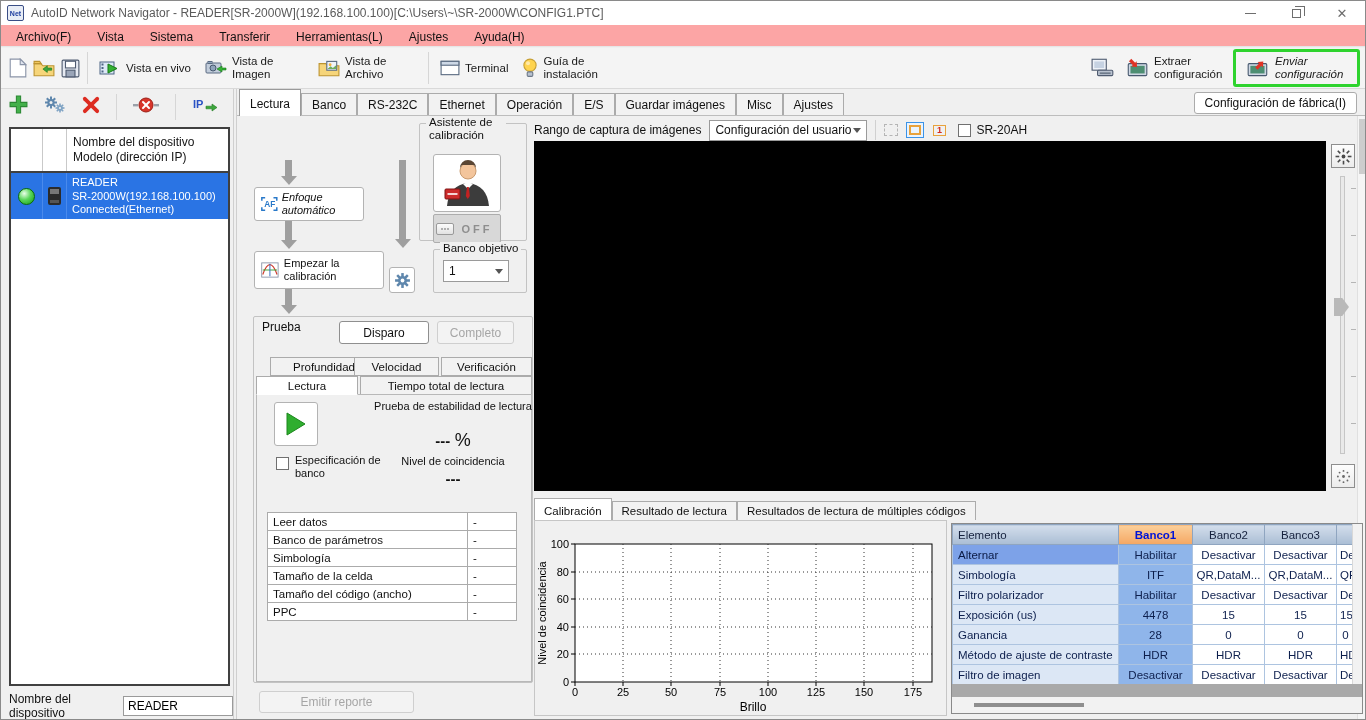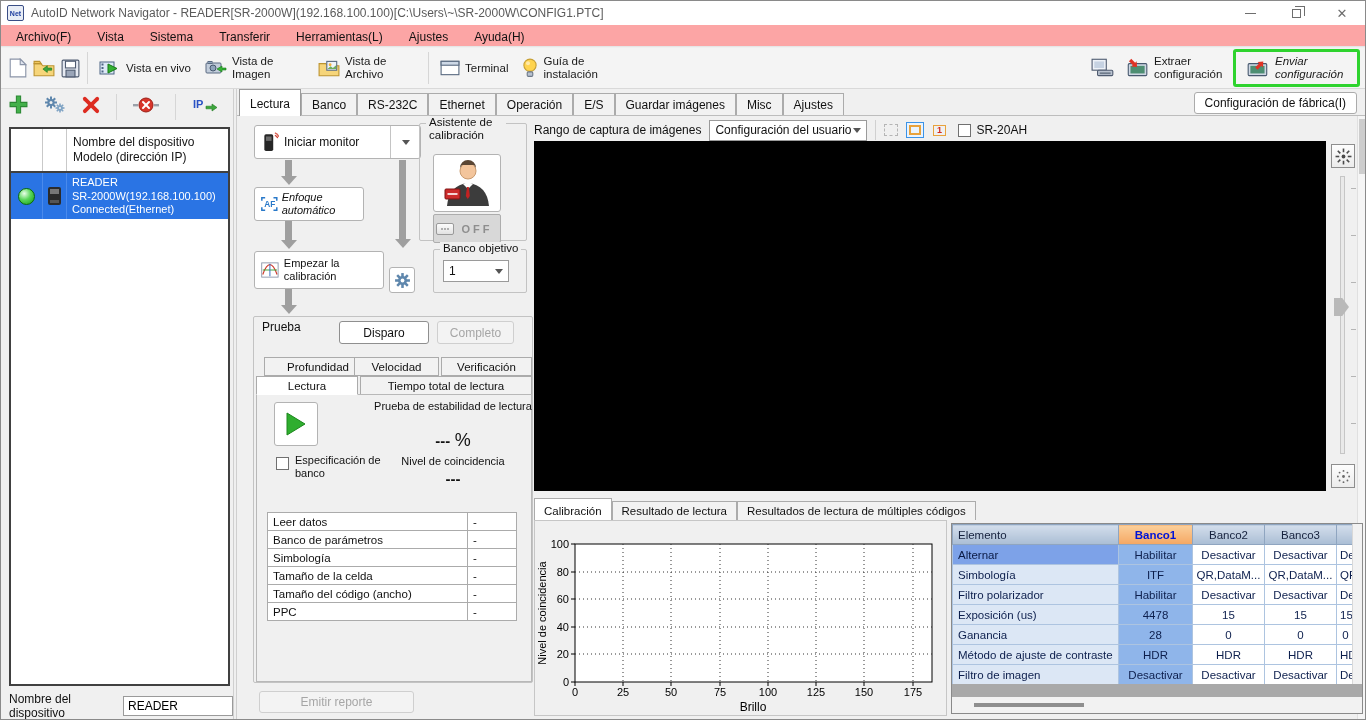--- a/index.html
+++ b/index.html
@@ -342,34 +342,20 @@
       <span class="tab">Operación</span>
       <span class="tab">E/S</span>
       <span class="tab">Guardar imágenes</span>
       <span class="tab">Misc</span>
       <span class="tab">Ajustes</span>
     </div>
     <button class="factory-btn">Configuración de fábrica(I)</button>
 
     <div class="content">
 
-      <div class="btn" style="left:17px;top:9px;width:167px;height:34px;">
-        <svg width="16" height="20" viewBox="0 0 14 18" style="margin:0 5px 0 8px;">
-            <rect x="1" y="2" width="8" height="15" rx="1.5" fill="#262626"></rect>
-            <rect x="2.5" y="4" width="5" height="4" fill="#6a6a6a"></rect>
-            <g stroke="#d03a2a" stroke-width="1.2" fill="none">
-              <path d="M10.5 3 a3.5 3.5 0 0 1 2.5 2.5"></path>
-              <path d="M10.5 0.8 a5.8 5.8 0 0 1 3.5 3.5" opacity="0.8"></path>
-            </g>
-          </svg>
-        <span>Iniciar monitor</span>
-        <span class="split-arrow" style="margin-left:auto;">
-            <span class="caret"></span>
-          </span>
-      </div>
 
       <div class="varrow" style="left:48px;top:44px;height:16px;"></div>
       <div class="varrow" style="left:162px;top:44px;height:79px;"></div>
 
       <div class="btn" style="left:17px;top:71px;width:110px;height:34px;">
         <svg width="20" height="18" viewBox="0 0 20 18" style="margin:0 4px 0 6px;">
             <g stroke="#2979c9" stroke-width="1.8" fill="none">
               <path d="M1 5V1.5H5"></path>
               <path d="M15 1.5H19V5"></path>
               <path d="M19 13v3.5H15"></path>
@@ -440,21 +426,21 @@
 
       <div class="groupbox" style="left:4px;top:200px;width:280px;height:367px;background:#f0f0f0;">
         <span style="position:absolute;left:8px;top:3px;font-size:12px;color:#111;">Prueba</span>
         <div class="btn" style="left:85px;top:4px;width:90px;height:23px;justify-content:center;border-color:#8f8f8f;">
             <span>Disparo</span>
           </div>
         <div class="disabled-btn" style="position:absolute;left:183px;top:4px;width:77px;height:23px;">
             <span>Completo</span>
           </div>
 
-        <div class="prueba-tab" style="left:10px;top:40px;width:108px;">
+        <div class="prueba-tab" style="left:16px;top:40px;width:108px;">
             <span>Profundidad</span>
           </div>
         <div class="prueba-tab" style="left:100px;top:40px;width:85px;">
             <span>Velocidad</span>
           </div>
         <div class="prueba-tab" style="left:187px;top:40px;width:91px;">
             <span>Verificación</span>
           </div>
         <div class="prueba-tab active" style="left:2px;top:59px;width:102px;">
             <span>Lectura</span>

